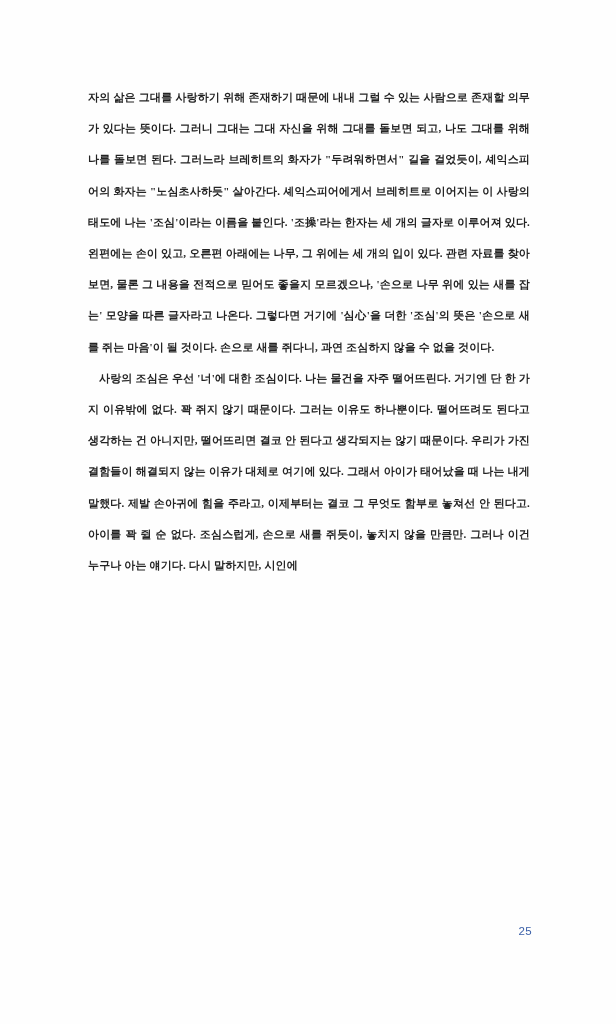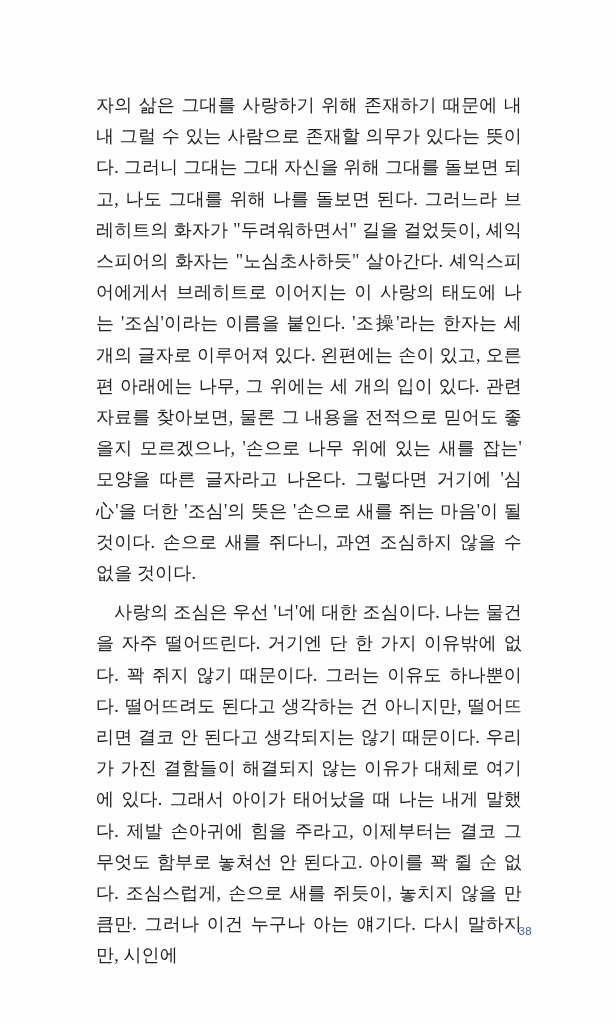--- a/index.html
+++ b/index.html
@@ -21,28 +21,29 @@
     background: #fefefe;
     box-sizing: border-box;
   }
   .text-block {
     position: absolute;
     left: 88px;
     top: 82px;
     width: 442px;
   }
   p.para {
-    margin: 8px;
-    font-size: 18px;
+    margin: 0;
+    font-size: 11px;
     line-height: 31.2px;
     text-align: justify;
     text-justify: inter-character;
     word-break: break-all;
     letter-spacing: 0.15px;
     color: #232323;
+    font-weight: bold;
   }
   p.para + p.para {
     text-indent: 1em;
   }
   .page-number {
     position: absolute;
     right: 84px;
     top: 925px;
     font-size: 11.5px;
     color: #3a5fa8;
@@ -53,15 +54,15 @@
 </head>
 <body>
 
 <div class="page">
 
   <div class="text-block">
     <p class="para">자의 삶은 그대를 사랑하기 위해 존재하기 때문에 내내 그럴 수 있는 사람으로 존재할 의무가 있다는 뜻이다. 그러니 그대는 그대 자신을 위해 그대를 돌보면 되고, 나도 그대를 위해 나를 돌보면 된다. 그러느라 브레히트의 화자가 "두려워하면서" 길을 걸었듯이, 셰익스피어의 화자는 "노심초사하듯" 살아간다. 셰익스피어에게서 브레히트로 이어지는 이 사랑의 태도에 나는 '조심'이라는 이름을 붙인다. '조操'라는 한자는 세 개의 글자로 이루어져 있다. 왼편에는 손이 있고, 오른편 아래에는 나무, 그 위에는 세 개의 입이 있다. 관련 자료를 찾아보면, 물론 그 내용을 전적으로 믿어도 좋을지 모르겠으나, '손으로 나무 위에 있는 새를 잡는' 모양을 따른 글자라고 나온다. 그렇다면 거기에 '심心'을 더한 '조심'의 뜻은 '손으로 새를 쥐는 마음'이 될 것이다. 손으로 새를 쥐다니, 과연 조심하지 않을 수 없을 것이다.</p>
     <p class="para">사랑의 조심은 우선 '너'에 대한 조심이다. 나는 물건을 자주 떨어뜨린다. 거기엔 단 한 가지 이유밖에 없다. 꽉 쥐지 않기 때문이다. 그러는 이유도 하나뿐이다. 떨어뜨려도 된다고 생각하는 건 아니지만, 떨어뜨리면 결코 안 된다고 생각되지는 않기 때문이다. 우리가 가진 결함들이 해결되지 않는 이유가 대체로 여기에 있다. 그래서 아이가 태어났을 때 나는 내게 말했다. 제발 손아귀에 힘을 주라고, 이제부터는 결코 그 무엇도 함부로 놓쳐선 안 된다고. 아이를 꽉 쥘 순 없다. 조심스럽게, 손으로 새를 쥐듯이, 놓치지 않을 만큼만. 그러나 이건 누구나 아는 얘기다. 다시 말하지만, 시인에</p>
   </div>
 
-  <div class="page-number">38</div>
+  <div class="page-number">25</div>
 
 </div>
 
 </body></html>

